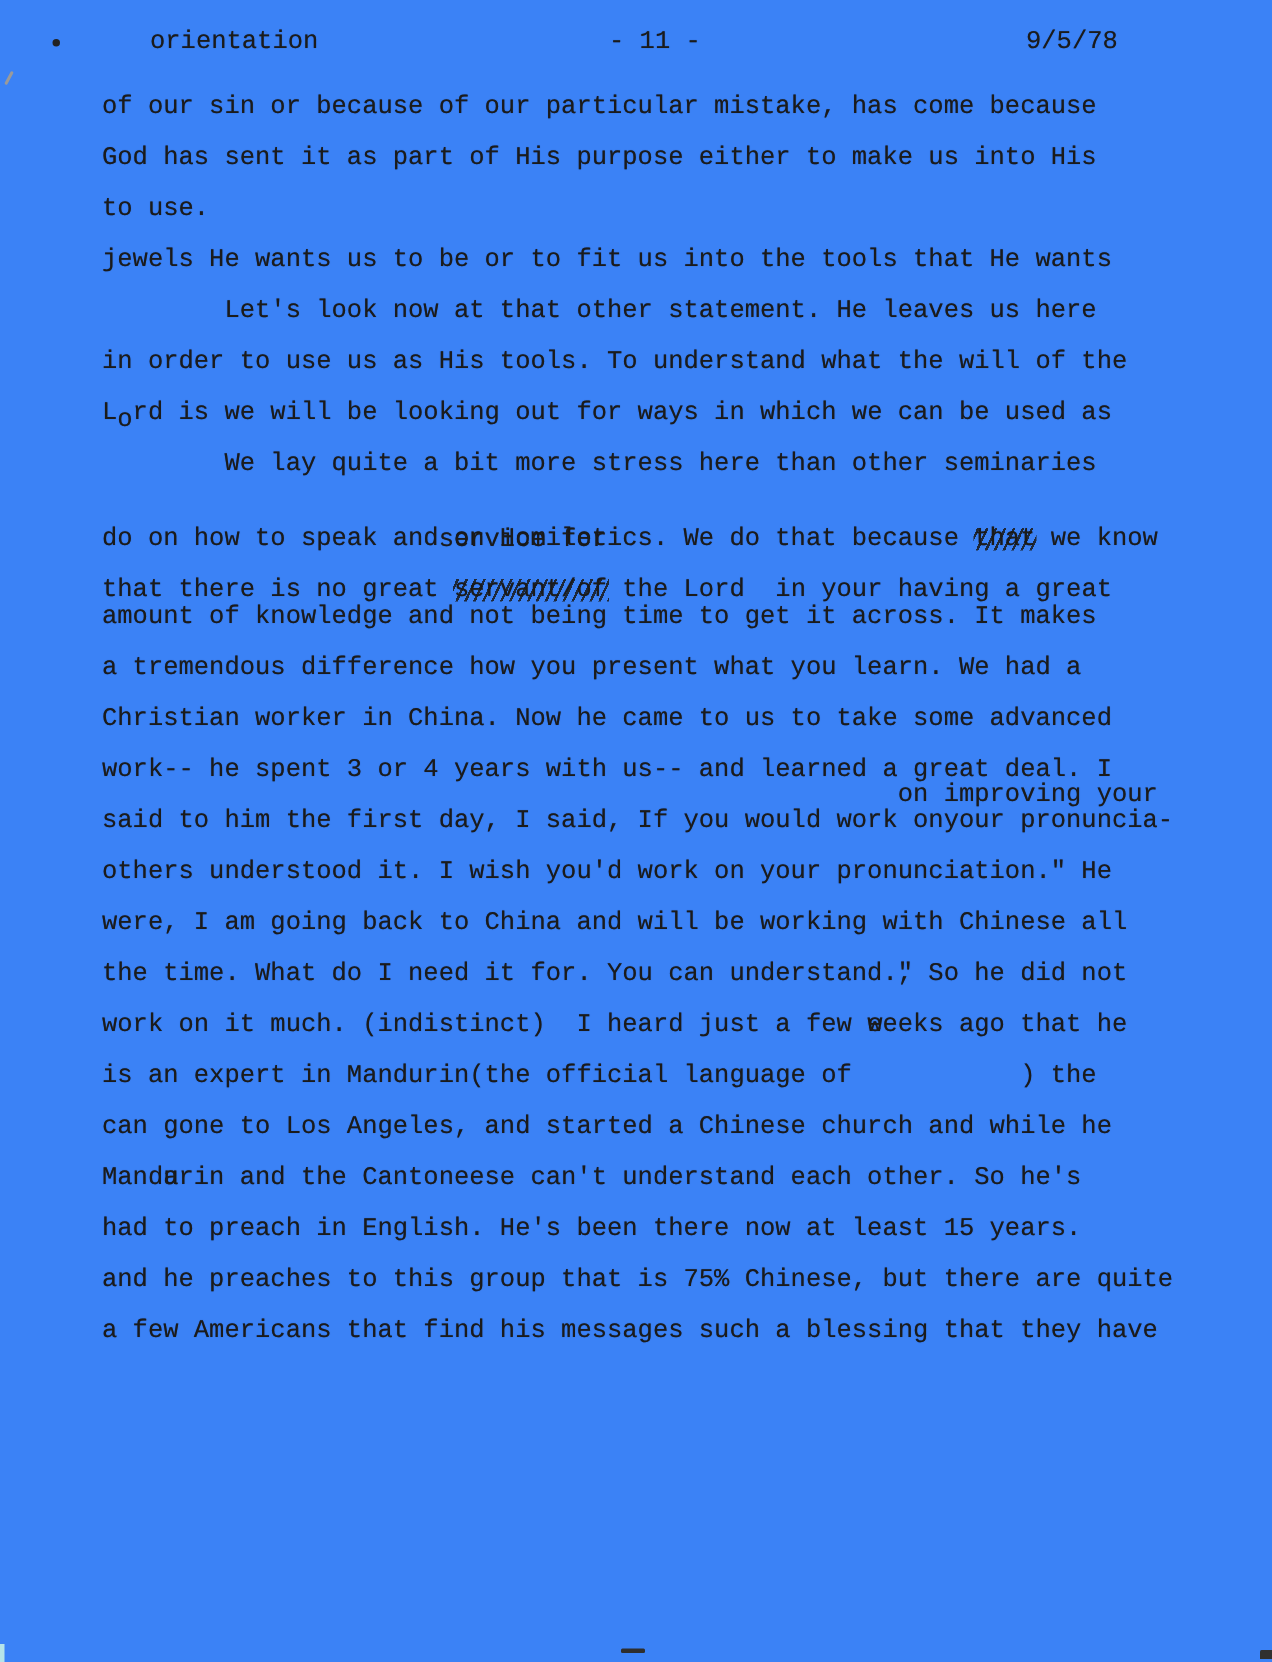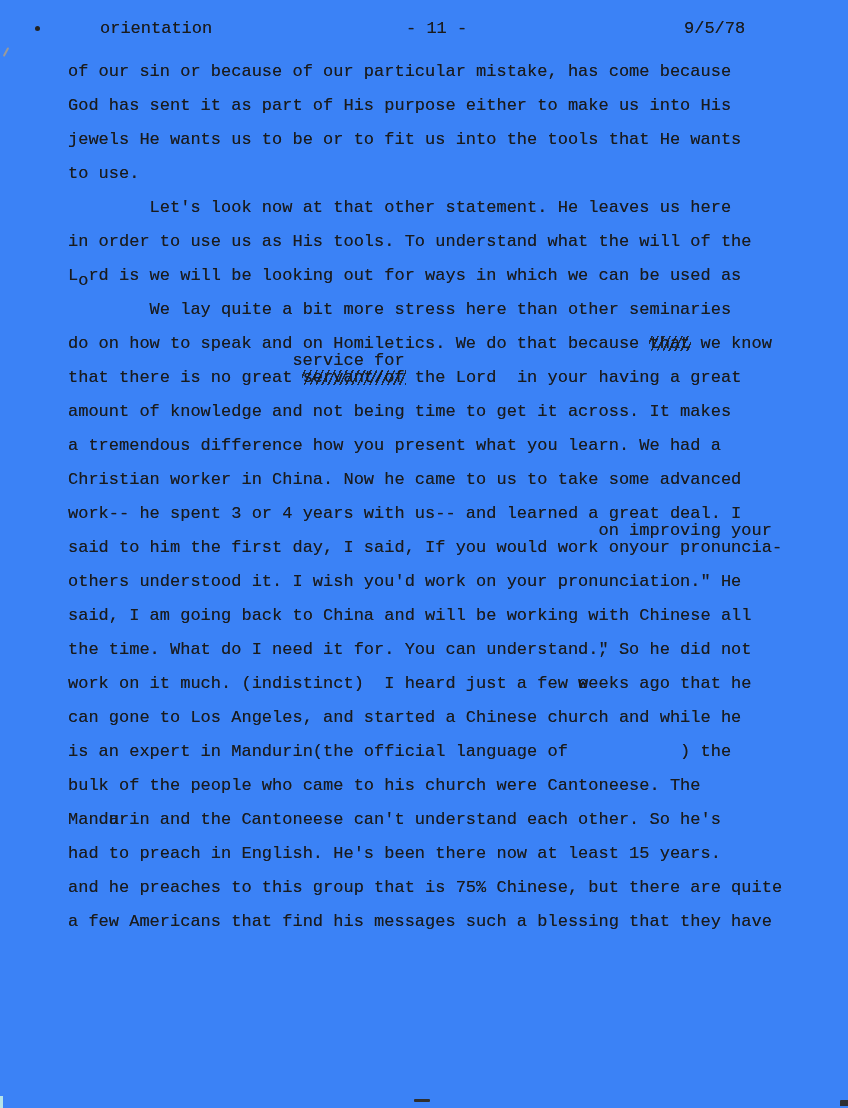--- a/index.html
+++ b/index.html
@@ -18,21 +18,21 @@
   .hdr-doc  { position: absolute; left: 100px; white-space: pre; }
   .hdr-page { position: absolute; left: 406px; white-space: pre; }
   .hdr-date { position: absolute; left: 640px; white-space: pre; margin-left: 44px; }
   .body-block { position: absolute; left: 68px; top: 55px; }
   .line { position: relative; height: 34px; line-height: 34px; white-space: pre; }
   .line span { white-space: pre; }
   .insert {
     position: absolute; top: -8px; height: 16px; line-height: 16px;
     white-space: pre; color: #1b1b1b;
   }
-  .xout { position: relative; display: inline-block; }
+  .xout { position: relative; display: inline-block; margin-top: 16px; }
   .xout::after {
     content: ""; position: absolute; left: -1px; right: -1px; top: 9px; height: 15px;
     background: repeating-linear-gradient(115deg,
       transparent 0 2.2px, rgba(25,25,25,0.85) 2.2px 3.8px, transparent 3.8px 5.4px);
   }
   .subchar { position: relative; top: 5px; }
   .overstrike { position: relative; display: inline-block; width: 1ch; }
   .ov-top { position: absolute; left: 0; top: 0; }
   
   .mark { position: absolute; }
@@ -49,40 +49,39 @@
 
   <div class="hdr">
     <span class="hdr-doc">orientation</span>
     <span class="hdr-page">- 11 -</span>
     <span class="hdr-date">9/5/78</span>
   </div>
 
   <div class="body-block">
       <div class="line"><span>of our sin or because of our particular mistake, has come because</span></div>
       <div class="line"><span>God has sent it as part of His purpose either to make us into His</span></div>
+      <div class="line"><span>to use.</span></div>
       <div class="line"><span>jewels He wants us to be or to fit us into the tools that He wants</span></div>
-      <div class="line"><span>to use.</span></div>
       <div class="line"><span>        Let's look now at that other statement. He leaves us here</span></div>
       <div class="line"><span>in order to use us as His tools. To understand what the will of the</span></div>
       <div class="line"><span>L</span><span class="subchar">o</span><span>rd is we will be looking out for ways in which we can be used as</span></div>
       <div class="line"><span>        We lay quite a bit more stress here than other seminaries</span></div>
       <div class="line"><span>do on how to speak and on Homiletics. We do that because </span><span class="xout">that</span><span> we know</span></div>
       <div class="line"><span class="insert" style="left: 22ch;">service for</span><span>that there is no great </span><span class="xout">servant/of</span><span> the Lord  in your having a great</span></div>
       <div class="line"><span>amount of knowledge and not being time to get it across. It makes</span></div>
       <div class="line"><span>a tremendous difference how you present what you learn. We had a</span></div>
       <div class="line"><span>Christian worker in China. Now he came to us to take some advanced</span></div>
       <div class="line"><span>work-- he spent 3 or 4 years with us-- and learned a great deal. I</span></div>
       <div class="line"><span class="insert" style="left: 52ch;">on improving your</span><span>said to him the first day, I said, If you would work onyour pronuncia-</span></div>
       <div class="line"><span>others understood it. I wish you'd work on your pronunciation." He</span></div>
-      <div class="line"><span>said, I am going back to China and will be working with Chinese all</span></div>
+      <div class="line"><span>were, I am going back to China and will be working with Chinese all</span></div>
       <div class="line"><span>the time. What do I need it for. You can understand.</span><span class="overstrike"><span>"</span><span class="ov-top">,</span></span><span> So he did not</span></div>
       <div class="line"><span>work on it much. (indistinct)  I heard just a few </span><span class="overstrike"><span>w</span><span class="ov-top">e</span></span><span>eeks ago that he</span></div>
+      <div class="line"><span>is an expert in Mandurin(the official language of           ) the</span></div>
       <div class="line"><span>can gone to Los Angeles, and started a Chinese church and while he</span></div>
-      <div class="line"><span>is an expert in Mandurin(the official language of           ) the</span></div>
-      <div class="line"><span>bulk of the people who came to his church were Cantoneese. The</span></div>
       <div class="line"><span>Mand</span><span class="overstrike"><span>u</span><span class="ov-top">a</span></span><span>rin and the Cantoneese can't understand each other. So he's</span></div>
       <div class="line"><span>had to preach in English. He's been there now at least 15 years.</span></div>
       <div class="line"><span>and he preaches to this group that is 75% Chinese, but there are quite</span></div>
       <div class="line"><span>a few Americans that find his messages such a blessing that they have</span></div>
     </div>
 
   <div class="mark m-dot"></div>
   <div class="mark m-tick"></div>
   <div class="mark m-dash"></div>
   <div class="mark m-br"></div>

